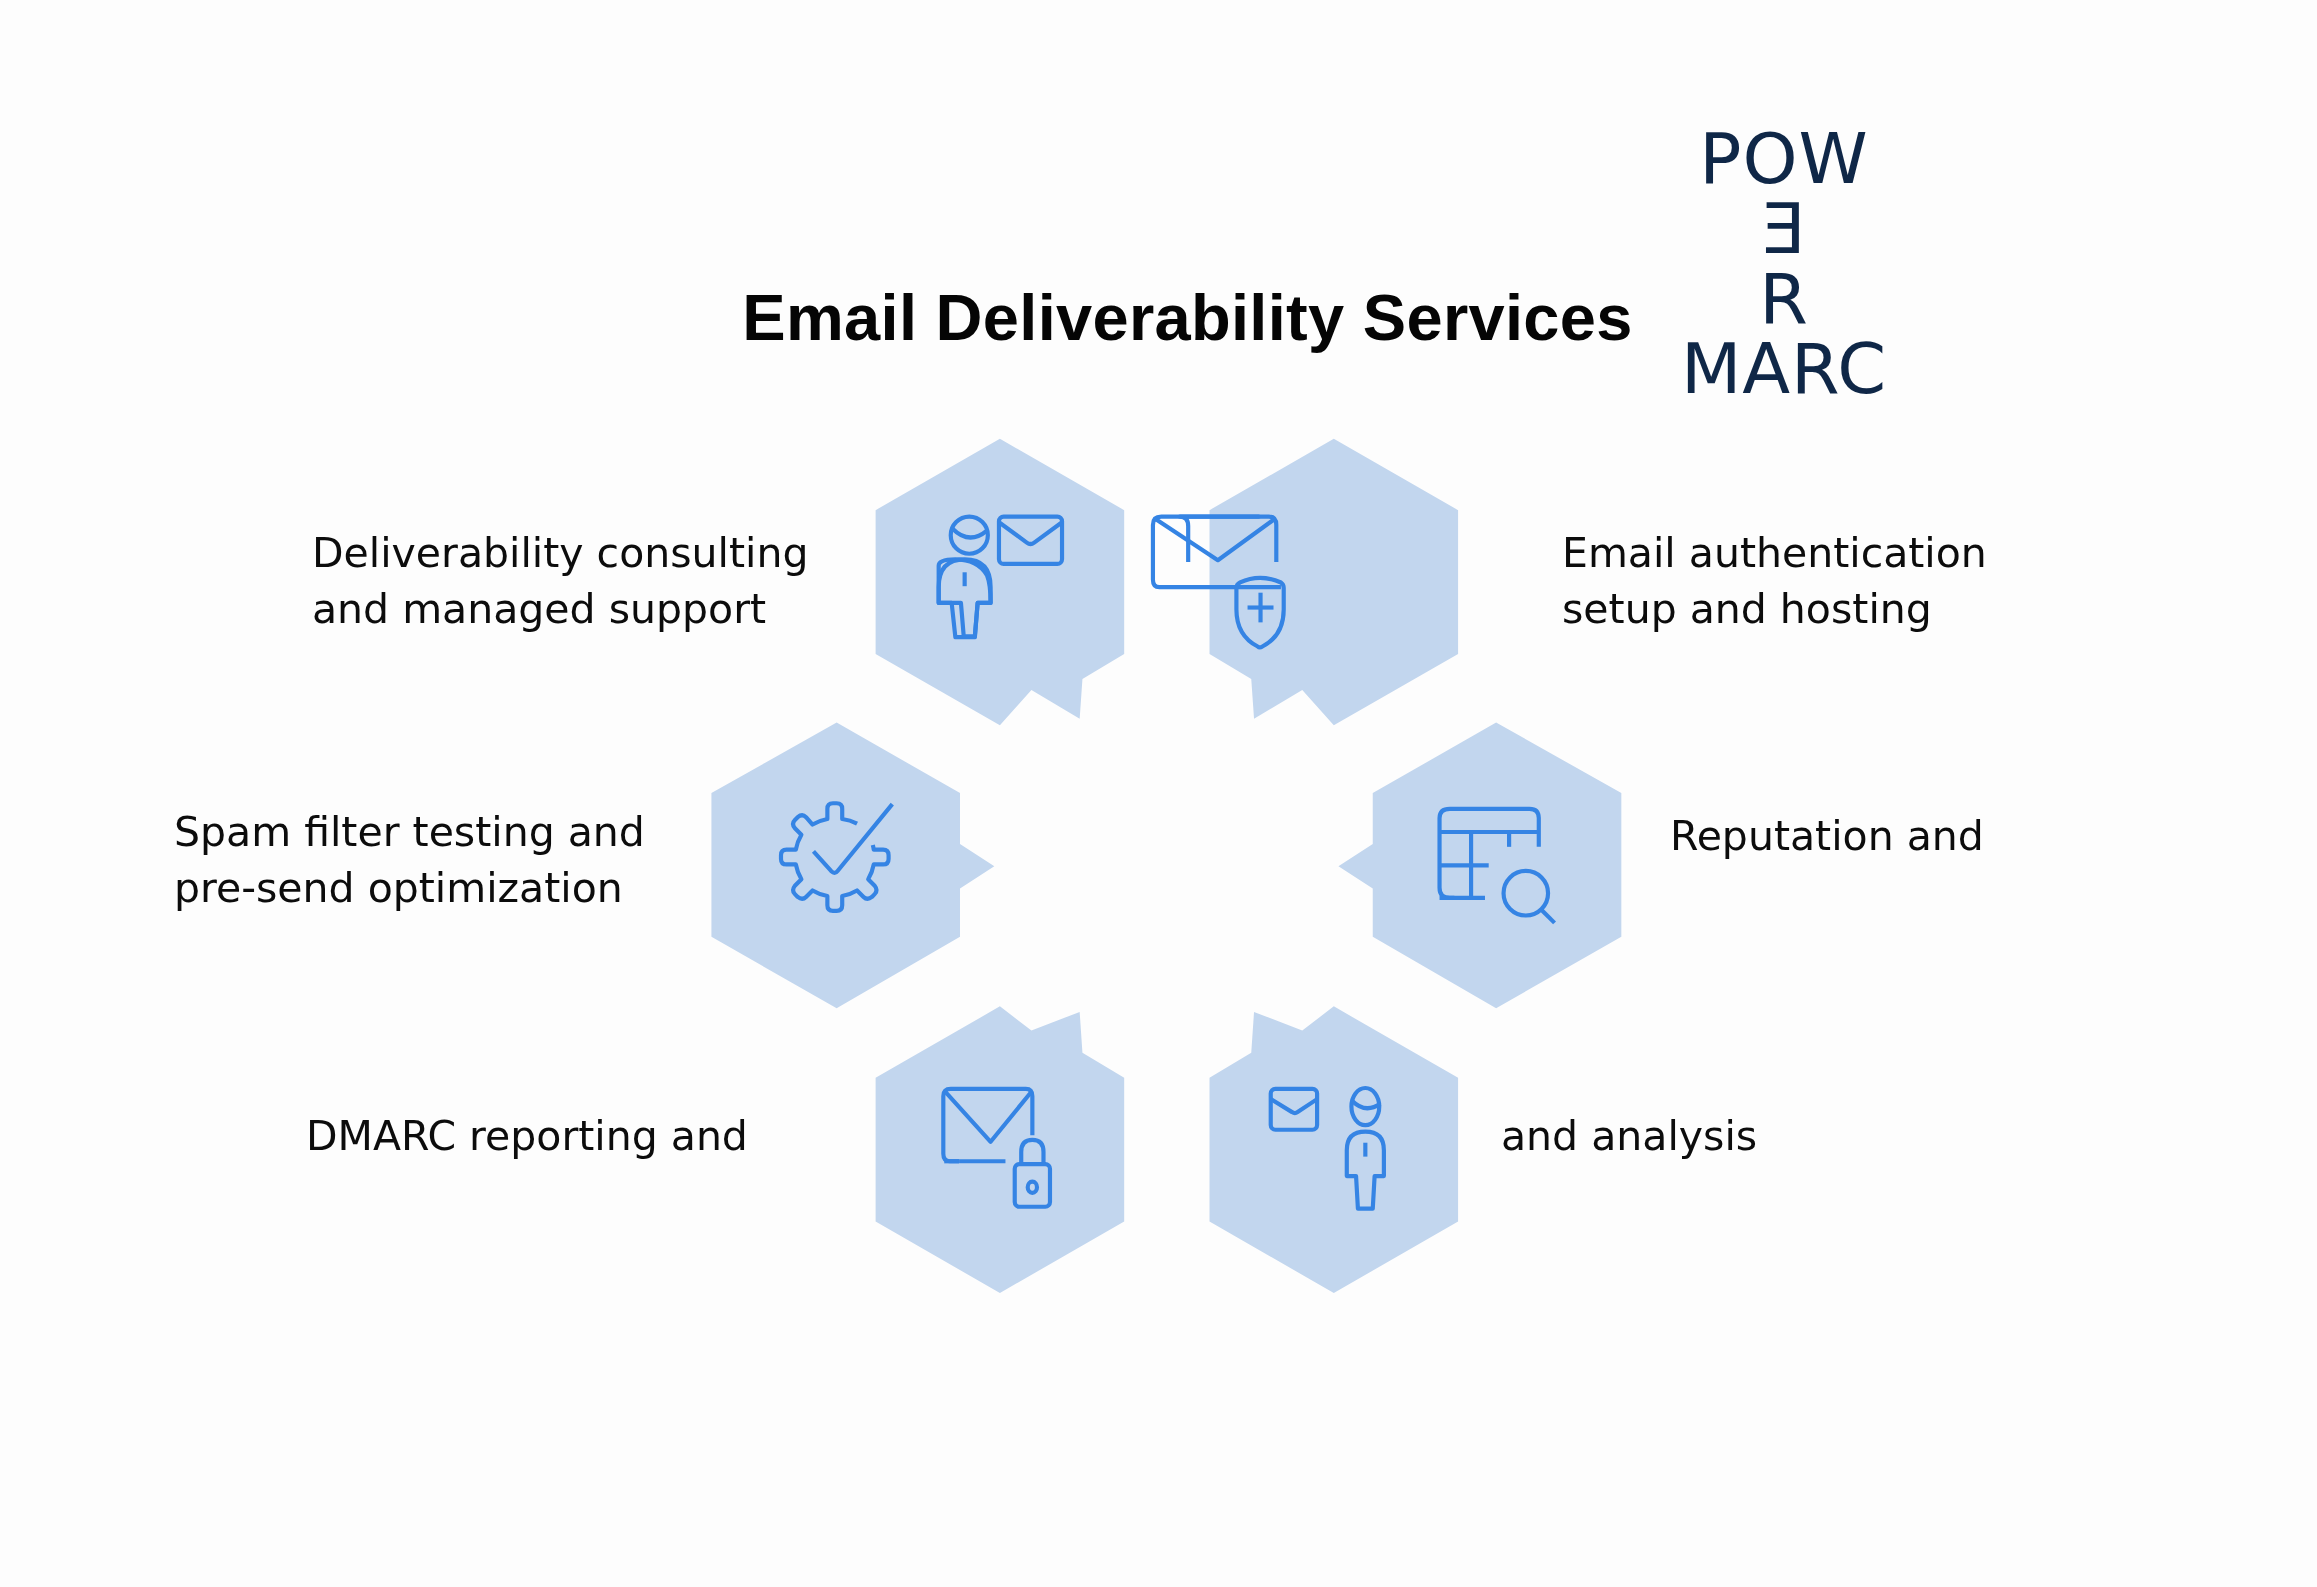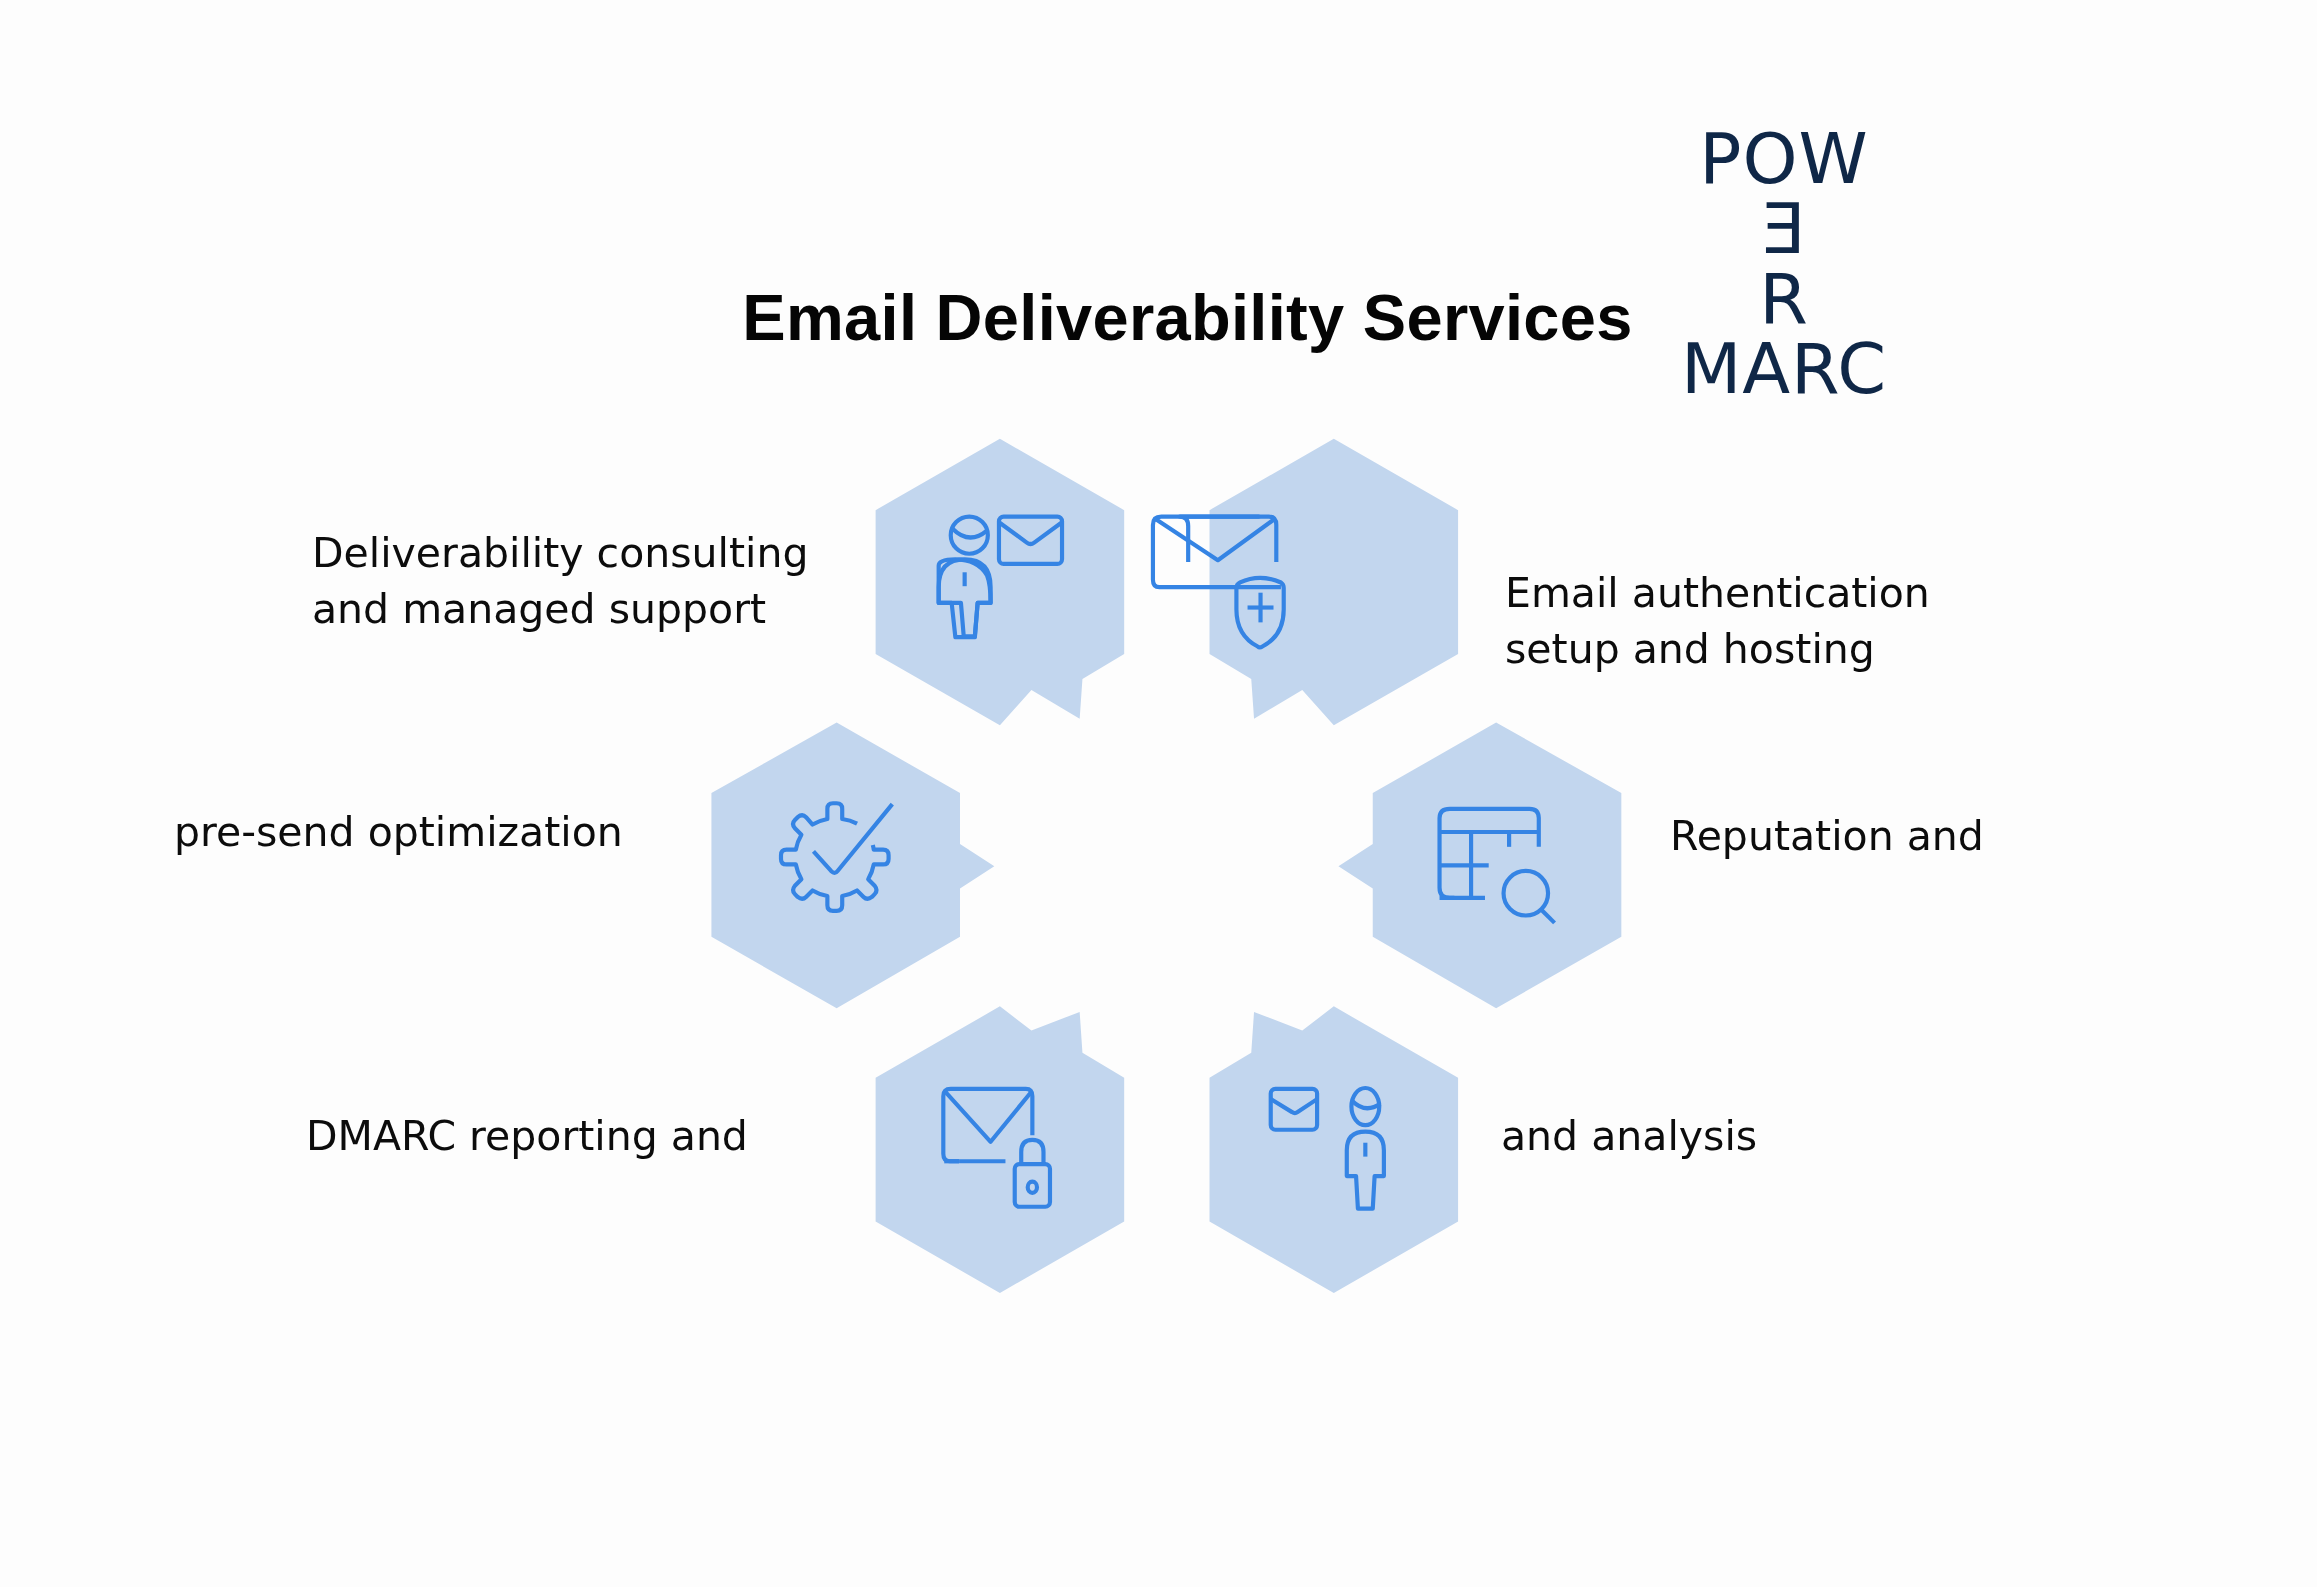--- a/index.html
+++ b/index.html
@@ -122,26 +122,27 @@
       <line x1="1472" y1="1232" x2="1472" y2="1247"></line>
     </g>
   </g>
 </svg>
 
 <div class="label" style="left:312px; top:525px;">
   <span>Deliverability consulting</span>
   <span>and managed support</span>
 </div>
 
-<div class="label" style="left:1505px; top:525px;margin-top:40px;">
+<div class="label" style="left:1562px; top:525px;">
   <span>Email authentication</span>
   <span>setup and hosting</span>
 </div>
 
 <div class="label" style="left:174px; top:804px;">
+  <span>Spam filter testing and</span>
   <span>pre-send optimization</span>
 </div>
 
 <div class="label" style="left:1670px; top:808px;">
   <span>Reputation and</span>
 </div>
 
 <div class="label" style="left:306px; top:1108px;">
   <span>DMARC reporting and</span>
 </div>

